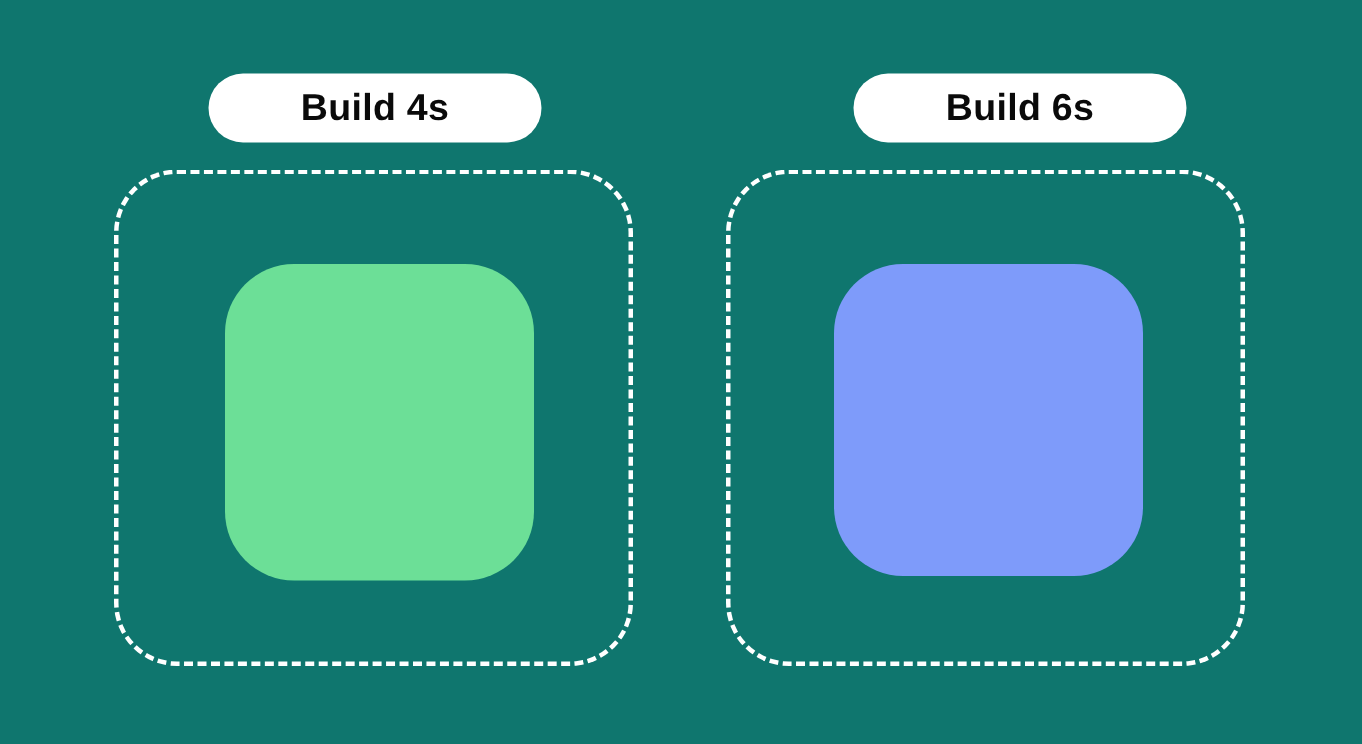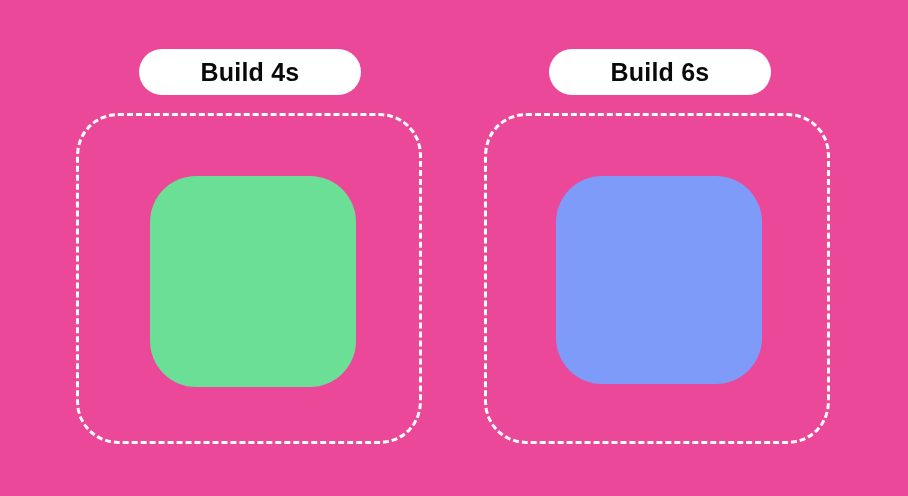--- a/index.html
+++ b/index.html
@@ -35,21 +35,21 @@
   .pill-text {
     font-family: "Liberation Sans", sans-serif;
     font-size: 25px;
     font-weight: bold;
     color: #0a0a0a;
     letter-spacing: 0.2px;
     line-height: 1;
     white-space: nowrap;
   }
   #pill-1 { left: 139px; top: 49px; }
-  #pill-2 { left: 549px; top: 49px; }
+  #pill-2 { left: 569px; top: 49px; }
 
   
   .dashed-box {
     position: absolute;
     box-sizing: border-box;
     width: 346px;
     height: 331px;
     border: 3px dashed #ffffff;
     border-radius: 42px;
     background: transparent;
@@ -72,21 +72,21 @@
   #square-2 {
     left: 556px;
     top: 176px;
     width: 206px;
     height: 208px;
   }
 </style>
 </head>
 <body>
 
-<div id="stage" style="background: #ec4899;">
+<div id="stage" style="background: #0f766e;">
 
   <div class="pill" id="pill-1" style="background: rgb(255, 255, 255);">
     <span class="pill-text" style="color: rgb(10, 10, 10);">Build 4s</span>
   </div>
 
   <div class="dashed-box" id="dashed-box-1" style="border-color: rgb(255, 255, 255);">
   </div>
 
   <div class="inner-square" id="square-1" style="background: rgb(108, 223, 151);"></div>
 

